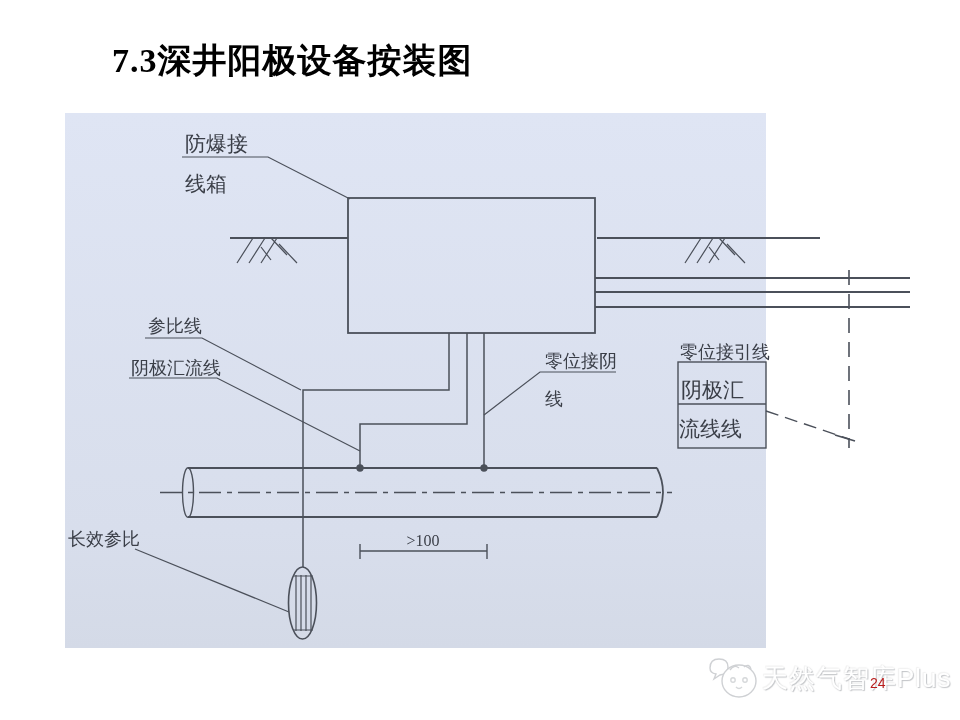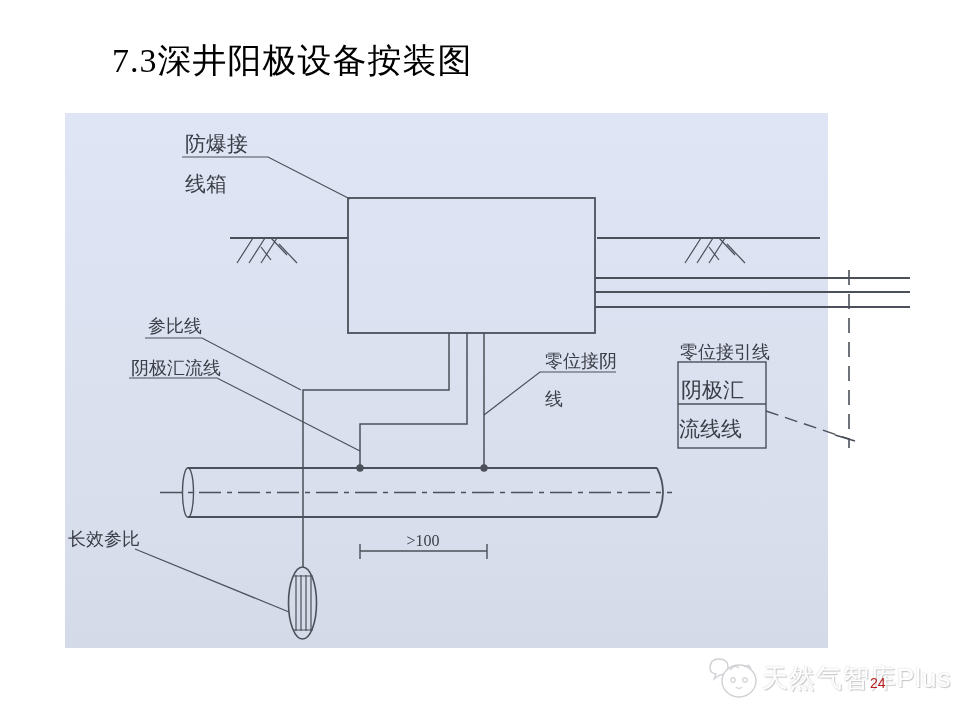--- a/index.html
+++ b/index.html
@@ -1,20 +1,20 @@
 <!DOCTYPE html>
 <html><head>
 <meta charset="utf-8">
 <style>
   html,body{margin:0;padding:0;background:#ffffff;}
   .slide{position:relative;width:960px;height:720px;background:#ffffff;overflow:hidden;
          font-family:"Liberation Sans",sans-serif;}
-  .slide-title{position:absolute;left:112px;top:38px;font-size:34px;font-weight:400;
+  .slide-title{position:absolute;left:112px;top:38px;font-size:34px;font-weight:700;
                color:#000;font-family:"Liberation Serif",serif;letter-spacing:1px;white-space:nowrap;}
-  .diagram{position:absolute;left:65px;top:113px;width:763px;height:535px;
+  .diagram{position:absolute;left:65px;top:113px;width:701px;height:535px;
            background:linear-gradient(180deg,#dfe5f4 0%,#d8deec 78%,#d4dae7 100%);}
   .diagram svg{position:absolute;left:0;top:0;}
   .diagram text{font-family:"Liberation Serif",serif;fill:#3a3e47;}
   .lbl{font-size:18px;}
   .lbl-lg{font-size:21px;}
   .dim{font-size:16px;font-family:"Liberation Mono",monospace;}
   .watermark{position:absolute;left:706px;top:652px;height:52px;display:flex;align-items:center;}
   .wm-text{font-size:26px;color:#ffffff;white-space:nowrap;letter-spacing:1px;
            font-family:"Liberation Sans",sans-serif;
            text-shadow:1px 1px 1px #c4c6c9,-1px -1px 1px #f2f2f2,0 0 2px #d8d8d8;text-align:right;}

